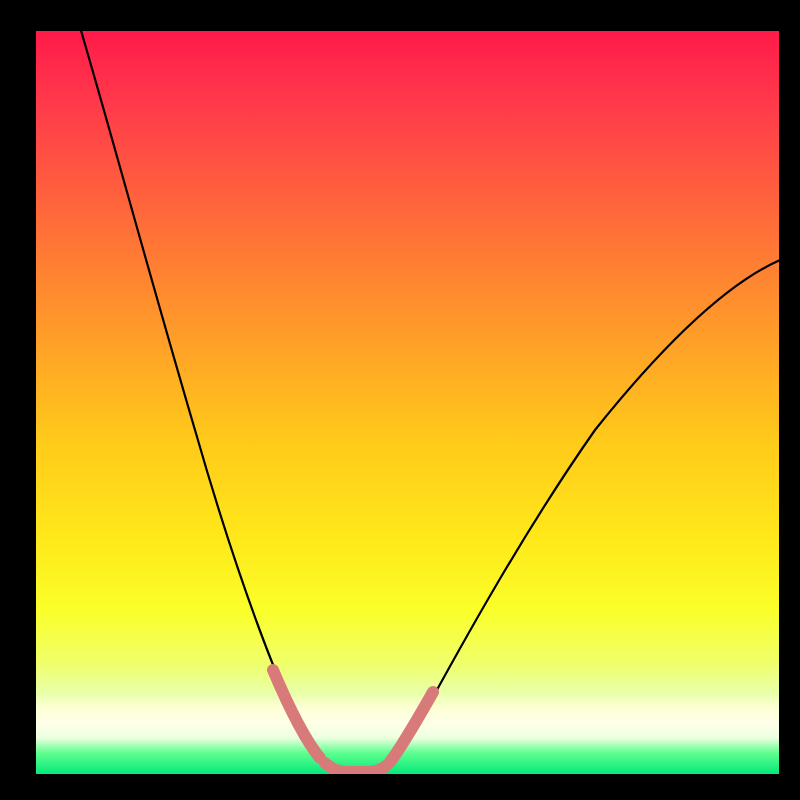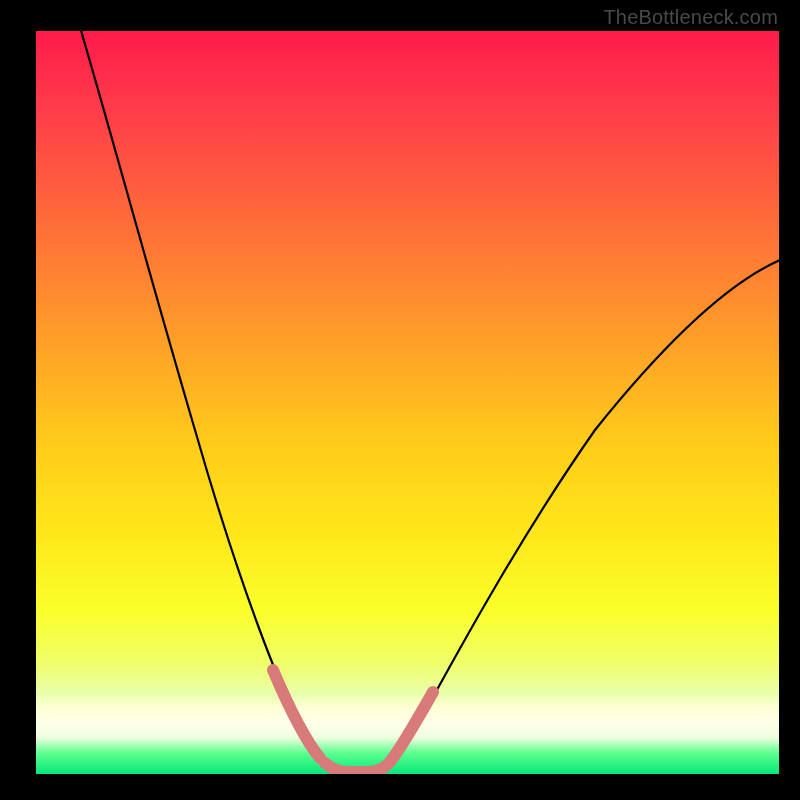--- a/index.html
+++ b/index.html
@@ -114,14 +114,13 @@
            C 298 740, 305 742, 315 742
            L 333 742
            C 340 742, 346 740, 352 735"></path>
       <path class="curve-overlay" d="M 355 732
            C 368 715, 382 690, 398 662"></path>
     </svg>
   </div>
 
   <div class="inner-frame"></div>
 
-  <div class="watermark">TheBottleneck.com</div>
 </div>
 
 </body></html>

